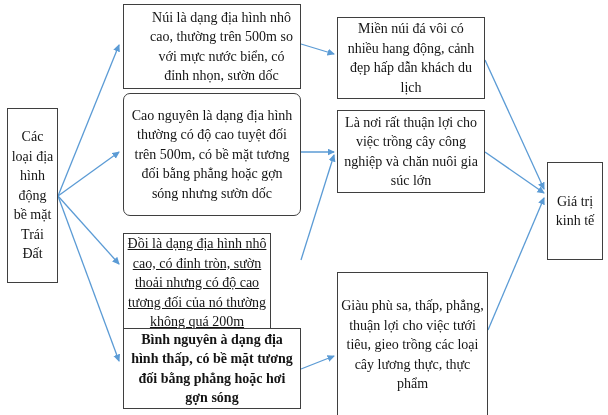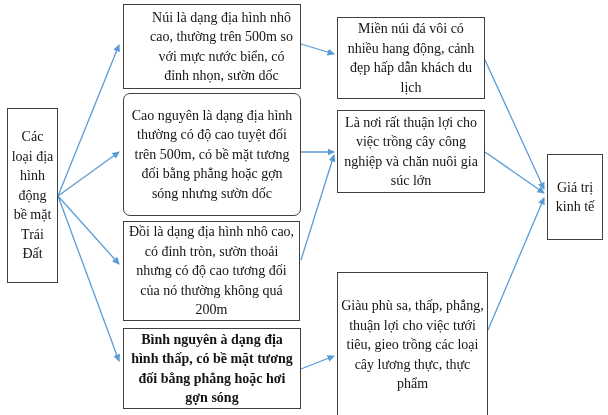--- a/index.html
+++ b/index.html
@@ -26,26 +26,26 @@
     justify-content: center;
     text-align: center;
     font-size: 14px;
     line-height: 19.5px;
     color: #141414;
     padding: 2px 3px;
   }
   .root        { left: 7px;   top: 108px; width: 51px;  height: 175px; }
   .nui         { left: 123px; top: 4px;   width: 178px; height: 85px; padding-left: 22px;  }
   .cao-nguyen  { left: 123px; top: 93px;  width: 178px; height: 123px; border-radius: 7px; }
-  .doi         { left: 123px; top: 221px; width: 177px; height: 100px; }
+  .doi         { left: 123px; top: 233px; width: 148px; height: 100px; text-decoration: underline; }
   .binh-nguyen { left: 123px; top: 328px; width: 178px; height: 81px; font-weight: bold;  }
   .mien-nui    { left: 337px; top: 17px;  width: 148px; height: 82px;  }
   .trong-cay   { left: 337px; top: 110px; width: 148px; height: 83px;  }
   .phu-sa      { left: 337px; top: 272px; width: 151px; height: 146px; }
-  .gia-tri     { left: 547px; top: 154px; width: 56px;  height: 86px;  }
+  .gia-tri     { left: 547px; top: 162px; width: 56px;  height: 98px;  }
   line { stroke: #5B9BD5; stroke-width: 1.3; }
 </style>
 </head>
 <body>
 
 <div class="canvas">
 
   <svg class="arrows" viewBox="0 0 608 415" xmlns="http://www.w3.org/2000/svg">
     <defs>
       <marker id="ah" markerWidth="8" markerHeight="8" refX="6.5" refY="3.5" orient="auto" markerUnits="userSpaceOnUse">

